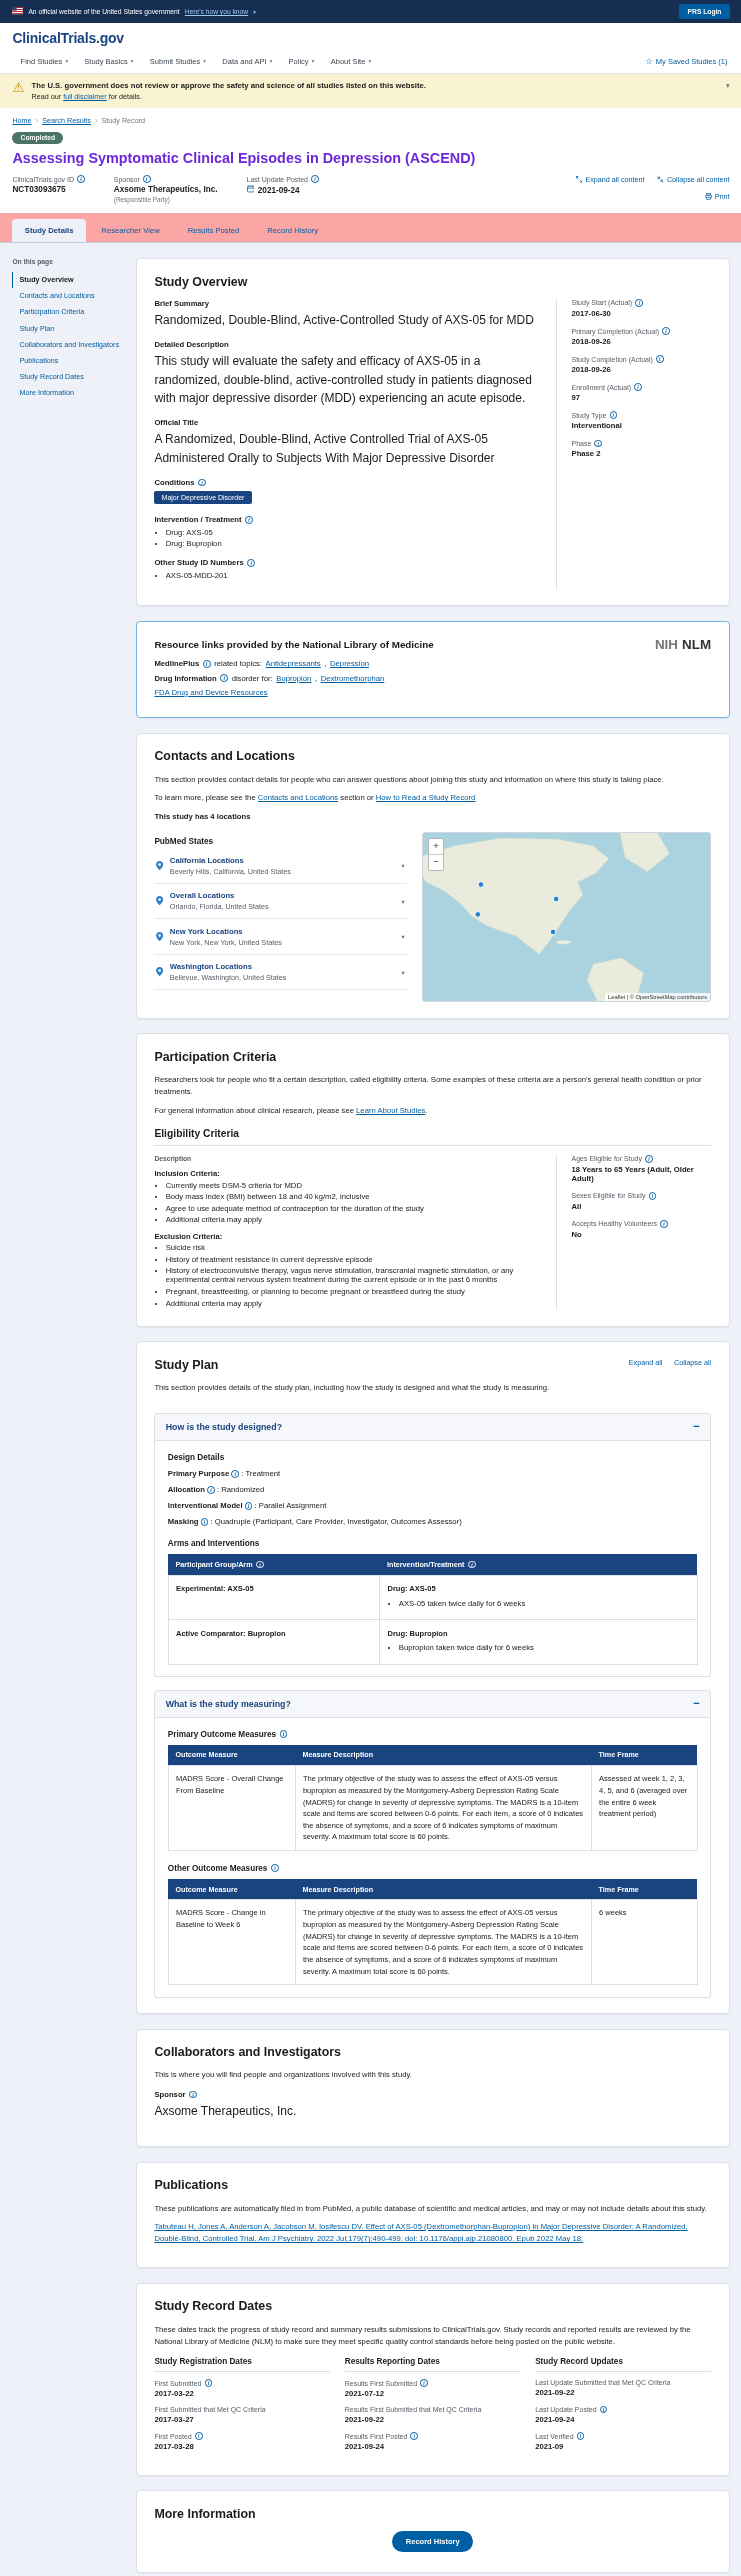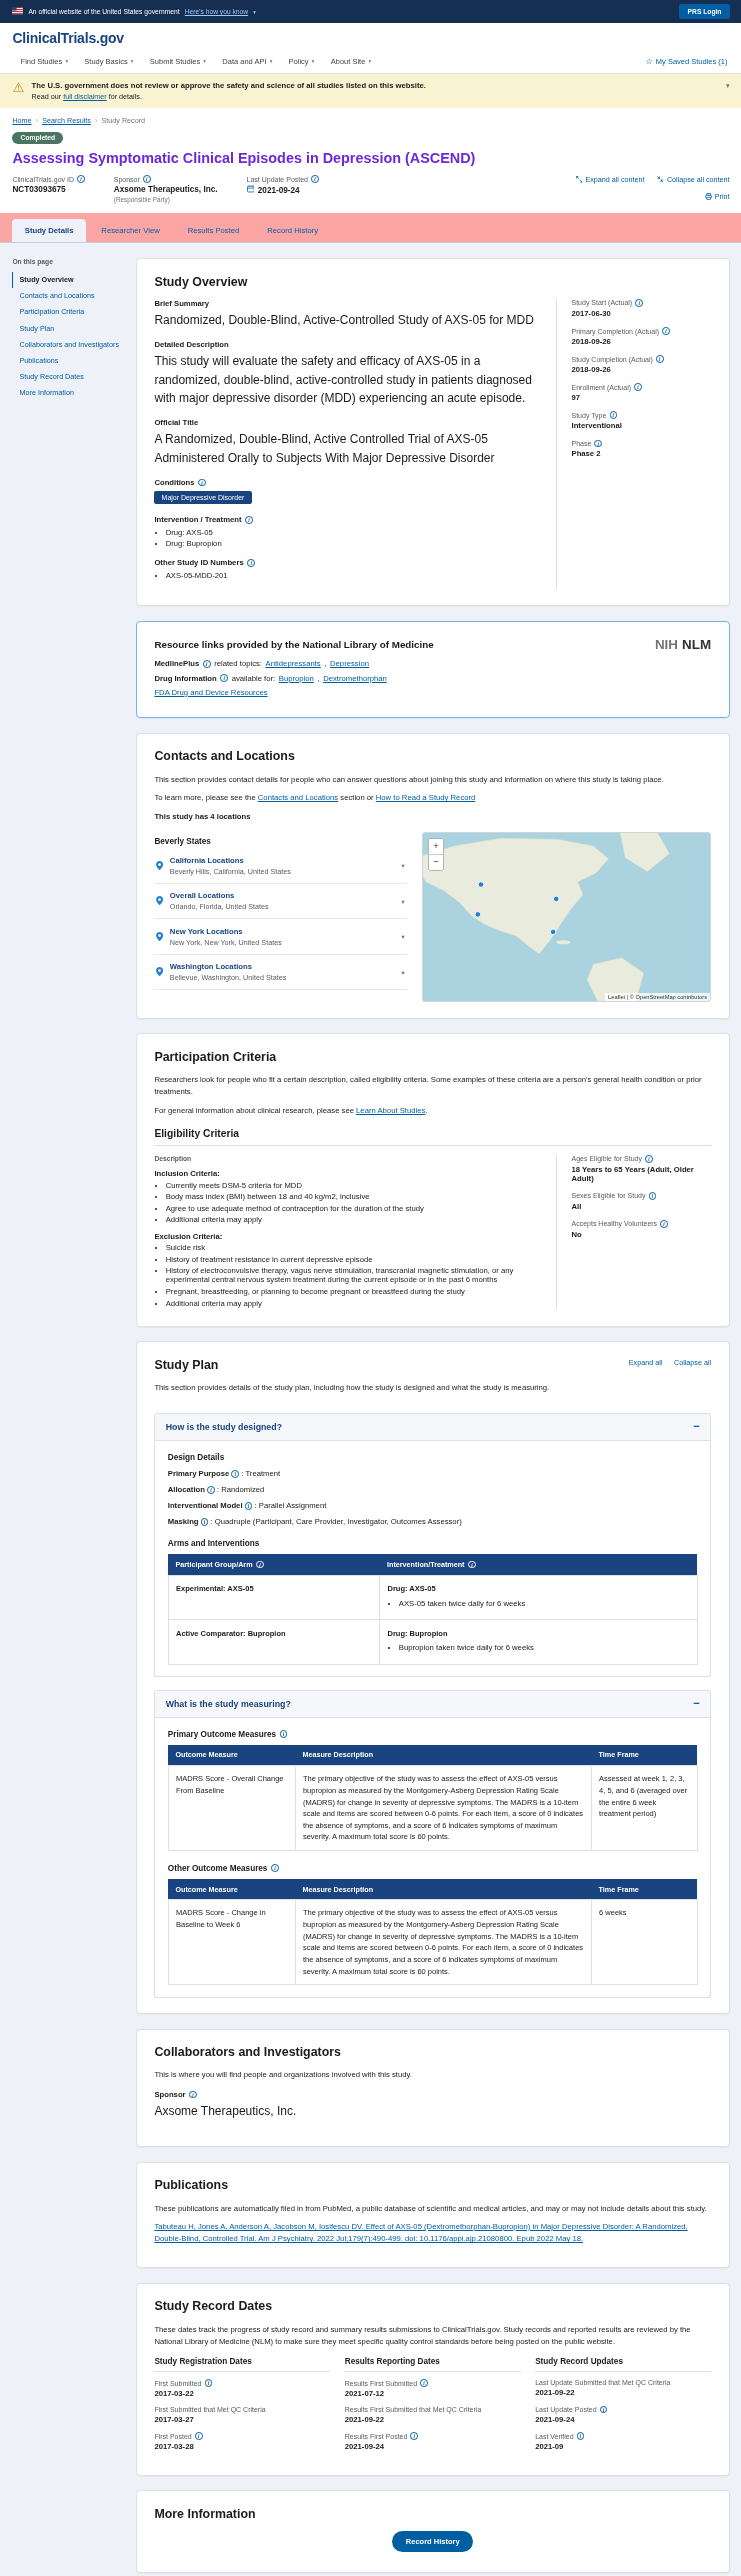--- a/index.html
+++ b/index.html
@@ -412,21 +412,21 @@
           <span class="b">MedlinePlus</span>
           <span class="info-icon">i</span>
           <span>related topics:</span>
           <a>Antidepressants</a>
             <span>,</span>
           <a>Depression</a>
         </div>
         <div class="res-row">
           <span class="b">Drug Information</span>
           <span class="info-icon">i</span>
-          <span>available for:</span>
+          <span>disorder for:</span>
           <a>Bupropion</a>
             <span>,</span>
           <a>Dextromethorphan</a>
         </div>
         <div class="res-row">
           <a>FDA Drug and Device Resources</a>
         </div>
       </div>
 
       <div class="card">
@@ -434,21 +434,21 @@
         <p class="p">This section provides contact details for people who can answer questions about joining this study and information on where this study is taking place.</p>
         <p class="p">
           <span>To learn more, please see the</span>
           <a>Contacts and Locations</a>
           <span>section or</span>
           <a>How to Read a Study Record</a>
         </p>
         <p class="p" style="font-weight:bold">This study has 4 locations</p>
         <div class="loc-flex">
           <div class="loc-list">
-            <div class="country">Beverly States</div>
+            <div class="country">PubMed States</div>
             <div class="loc-row">
               <span class="pin"><svg width="7.2" height="9.3" viewBox="0 0 14 18">
                     <path d="M7 0C3.1 0 0 3.1 0 7c0 5 7 11 7 11s7-6 7-11c0-3.9-3.1-7-7-7z" fill="#2a81cb"></path>
                     <circle cx="7" cy="7" r="2.6" fill="#fff"></circle>
                   </svg></span>
               <div>
                   <div class="loc-name">California Locations</div>
                   <div class="loc-detail">Beverly Hills, California, United States</div>
                 </div>
               <span class="chev">▾</span>

